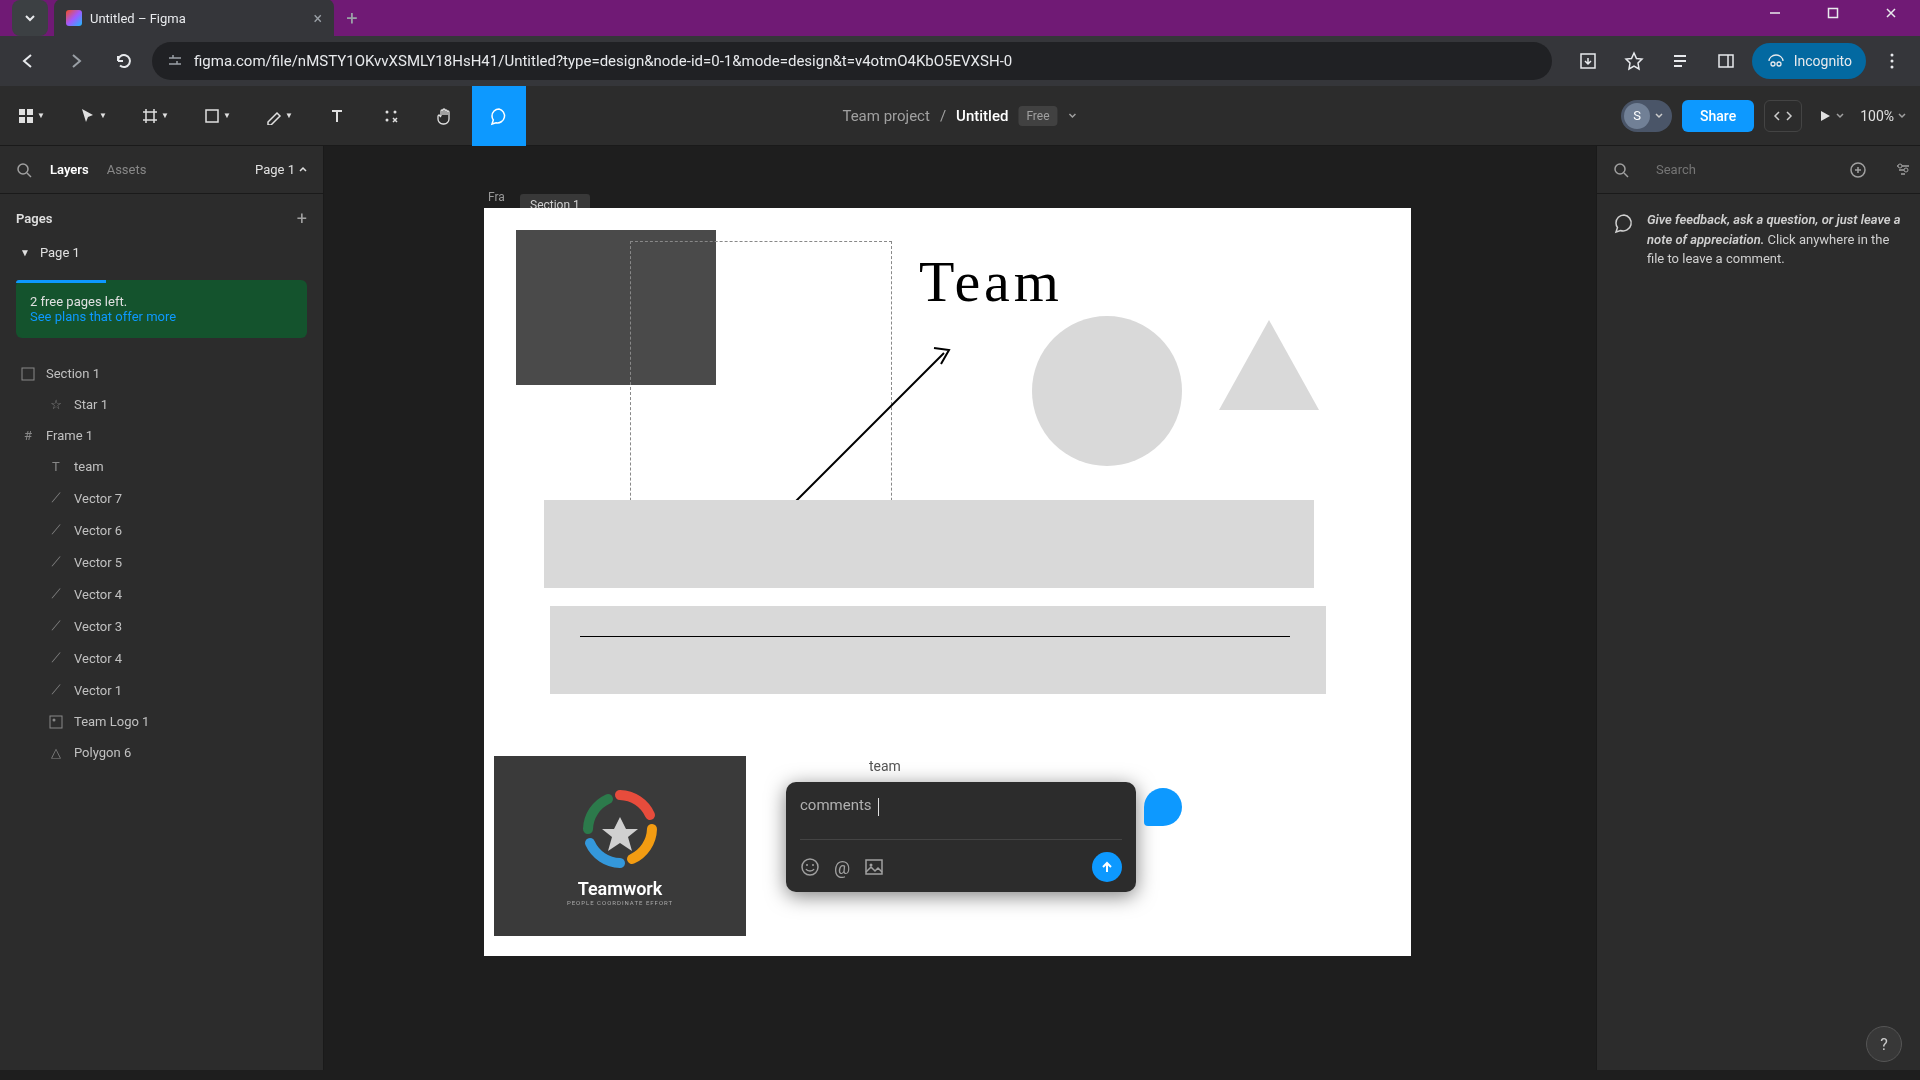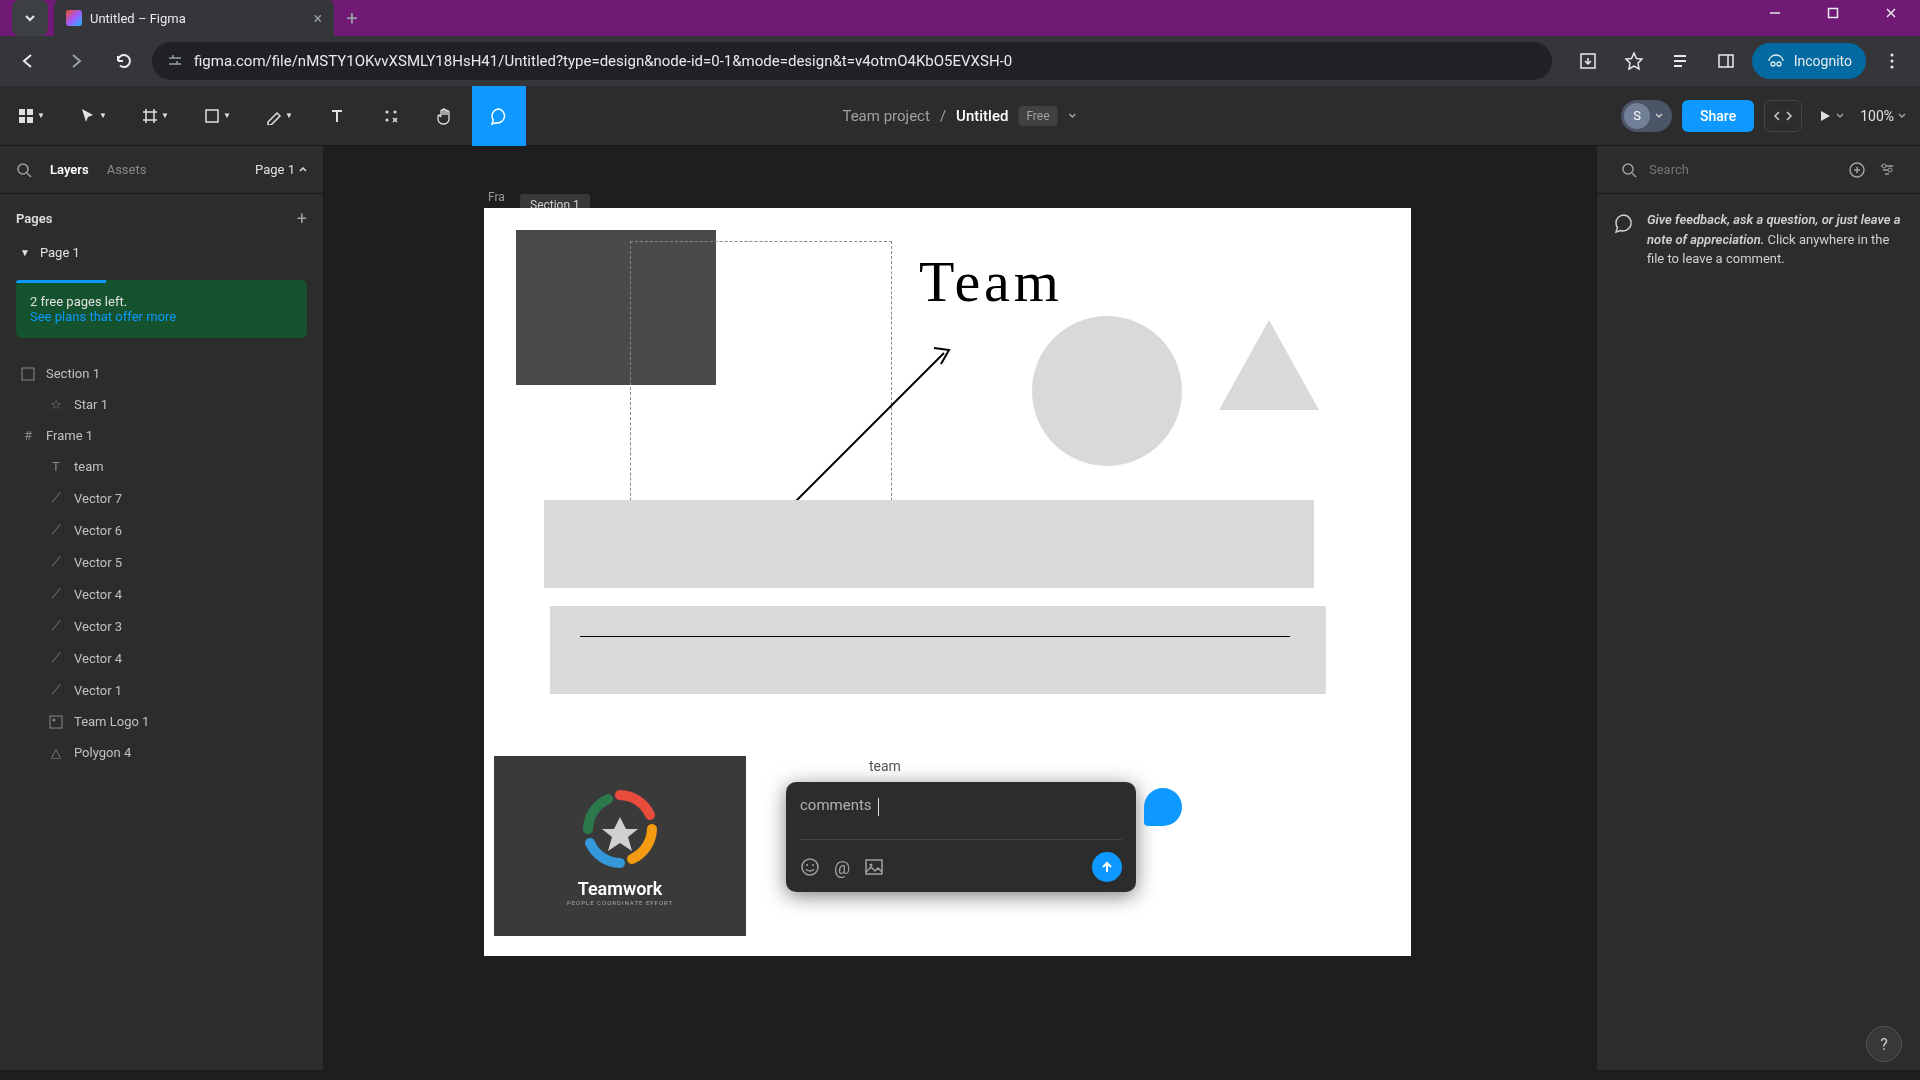--- a/index.html
+++ b/index.html
@@ -85,21 +85,21 @@
 
 .comment-popup { position: absolute; background: #2c2c2c; border-radius: 10px; padding: 14px 14px 10px; width: 350px; box-shadow: 0 4px 20px rgba(0,0,0,0.5); }
 .comment-input { color: #b0b0b0; font-size: 15px; min-height: 44px; border-bottom: 1px solid #444; padding-bottom: 10px; display:flex; align-items:flex-start; gap:6px;}
 .text-cursor { display:inline-block; width:1px; height:18px; background:#e0e0e0; margin-top:2px;}
 .comment-actions { display: flex; align-items: center; gap: 14px; padding-top: 12px; }
 .comment-actions .ic { color: #a0a0a0; font-size: 18px; }
 .comment-send { margin-left: auto; width: 30px; height: 30px; border-radius: 50%; background: #0d99ff; display: flex; align-items: center; justify-content: center; color: #fff; }
 .comment-pin { position: absolute; width: 38px; height: 38px; background: #0d99ff; border-radius: 50% 50% 50% 4px; }
 
 .right-panel { width: 324px; background: #2c2c2c; border-left: 1px solid #1a1a1a; }
-.rp-search { height: 48px; display: flex; align-items: center; padding: 0 24px; gap: 12px; border-bottom: 1px solid #1a1a1a; }
+.rp-search { height: 48px; display: flex; align-items: center; padding: 0 16px; gap: 27px; border-bottom: 1px solid #1a1a1a; }
 .rp-search input { background: transparent; border: none; color: #e0e0e0; font-size: 13px; flex: 1; outline: none; }
 .rp-search .ic { color: #a0a0a0; }
 .rp-hint { display: flex; gap: 12px; padding: 16px; font-size: 13px; color: #d0d0d0; line-height: 1.5; }
 .rp-hint .ic { font-size: 20px; margin-top: 2px; flex-shrink:0; }
 .rp-hint b { font-weight: 600; font-style: italic; }
 
 .help-btn { position: absolute; right: 18px; bottom: 18px; width: 36px; height: 36px; border-radius: 50%; background: #383838; display: flex; align-items: center; justify-content: center; color: #ccc; border:1px solid #555;}
 
 svg { display: block; }
 </style>
@@ -391,21 +391,21 @@
           <span class="layer-icon">
             <svg width="14" height="14">
               <rect x="1" y="1" width="12" height="12" stroke="#888" fill="none"></rect>
               <circle cx="5" cy="5" r="1.5" fill="#888"></circle>
             </svg>
           </span>
           <span>Team Logo 1</span>
         </div>
       <div class="layer-row depth-1">
           <span class="layer-icon">△</span>
-          <span>Polygon 4</span>
+          <span>Polygon 6</span>
         </div>
     </div>
   </div>
 
   <div class="canvas-area">
     <span class="frame-label" style="left:164px; top:44px;">Fra</span>
     <div class="section-tab" style="left:196px; top:48px;"><span>Section 1</span></div>
     <div class="canvas-frame" style="left:160px; top:62px; width:927px; height:748px;">
 
       <div class="shape-rect-dark" style="left:32px; top:22px; width:200px; height:155px;"></div>

